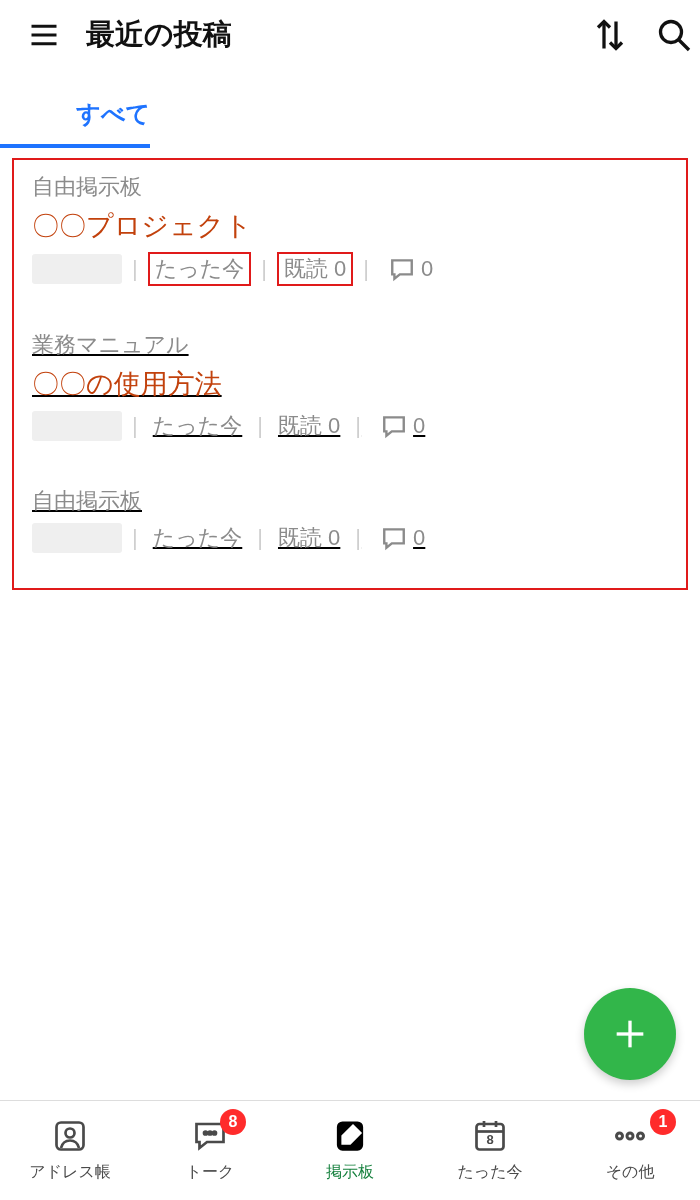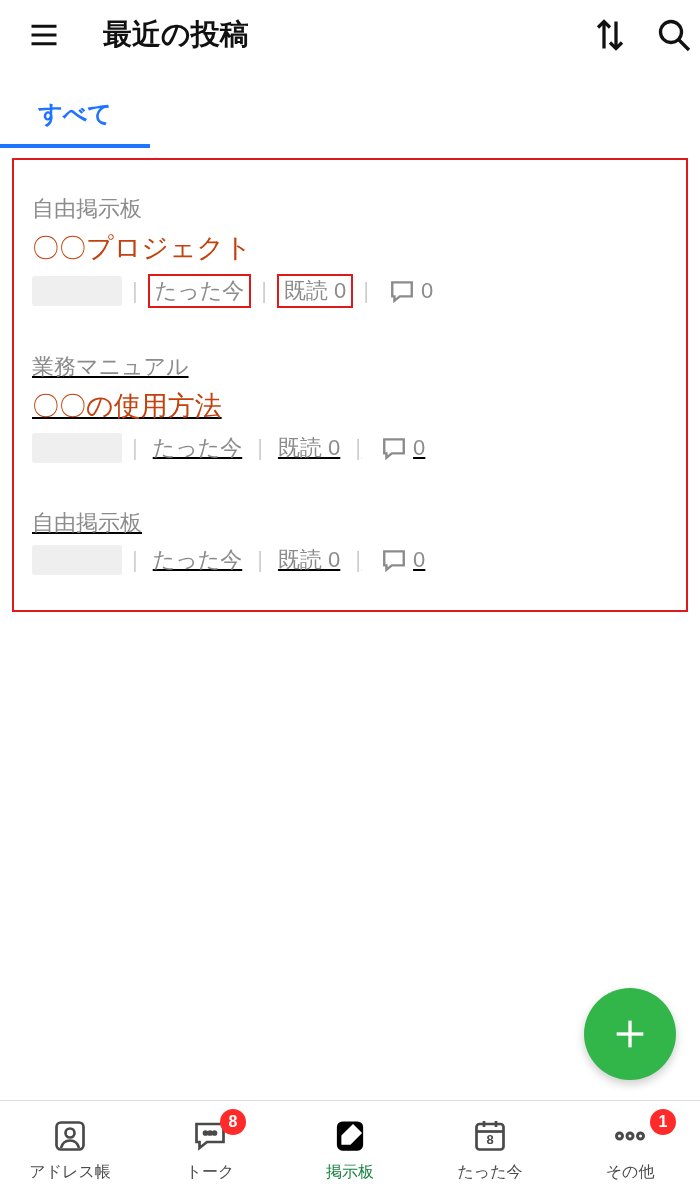--- a/index.html
+++ b/index.html
@@ -9,21 +9,20 @@
       font-family: -apple-system, "Hiragino Sans", "Hiragino Kaku Gothic ProN", Meiryo, sans-serif;
       background: #fff;
       overflow: hidden;
       position: relative;
     }
     .header {
       display: flex;
       align-items: center;
       padding: 12px 8px 8px 24px;
       height: 66px;
-      gap: 17px;
     }
     .menu-icon { width: 40px; height: 40px; display:flex; align-items:center; justify-content:center; cursor:pointer; }
     .menu-icon svg { width: 30px; height: 30px; }
     .page-title {
       font-size: 29px;
       font-weight: 700;
       margin-left: 22px;
       color: #111;
       flex: 1;
     }
@@ -31,29 +30,29 @@
     .sort-icon, .search-icon { width: 36px; height: 36px; display:flex; align-items:center; justify-content:center; cursor:pointer; }
     .tabs {
       display: flex;
       padding: 18px 0 0 0;
     }
     .tab {
       font-size: 24px;
       font-weight: 700;
       padding: 14px 0;
       width: 150px;
-      text-align:center;
+      text-align:right;
       color: #555;
       cursor:pointer;
     }
     .tab.active { color: #1e73ff; border-bottom: 4px solid #1e73ff; }
     .posts-box {
       margin: 10px 12px 0 12px;
       border: 2px solid #e01a1a;
-      padding: 26px 0 18px 0;
+      padding: 4px 0 18px 0;
     }
     .post {
       padding: 8px 18px 16px 18px;
     }
     .post:not(:first-child){ margin-top: 20px; text-decoration: underline; }
     .post-category {
       font-size: 22px;
       color: #8b8b8b;
       margin-bottom: 6px;
     }

